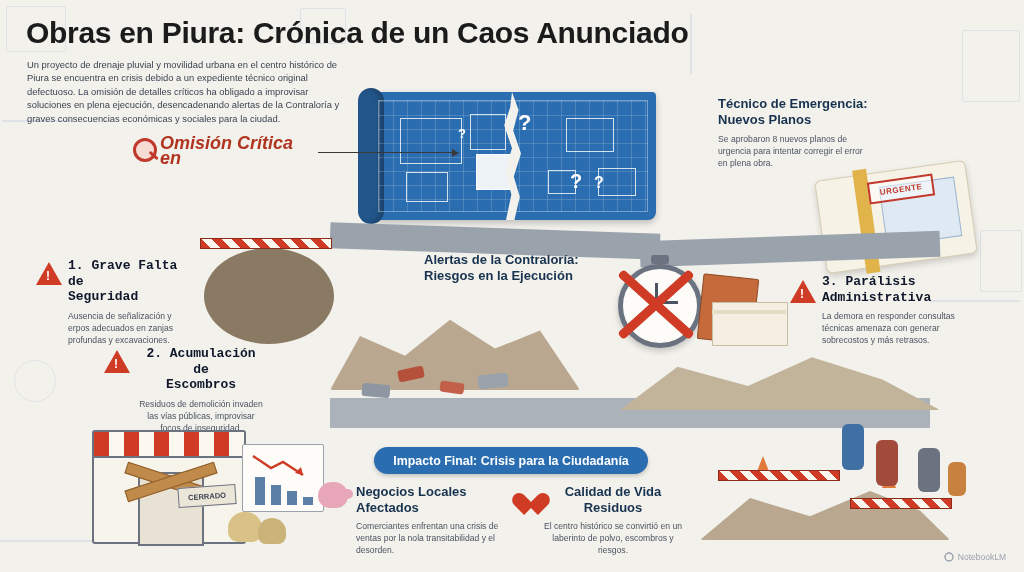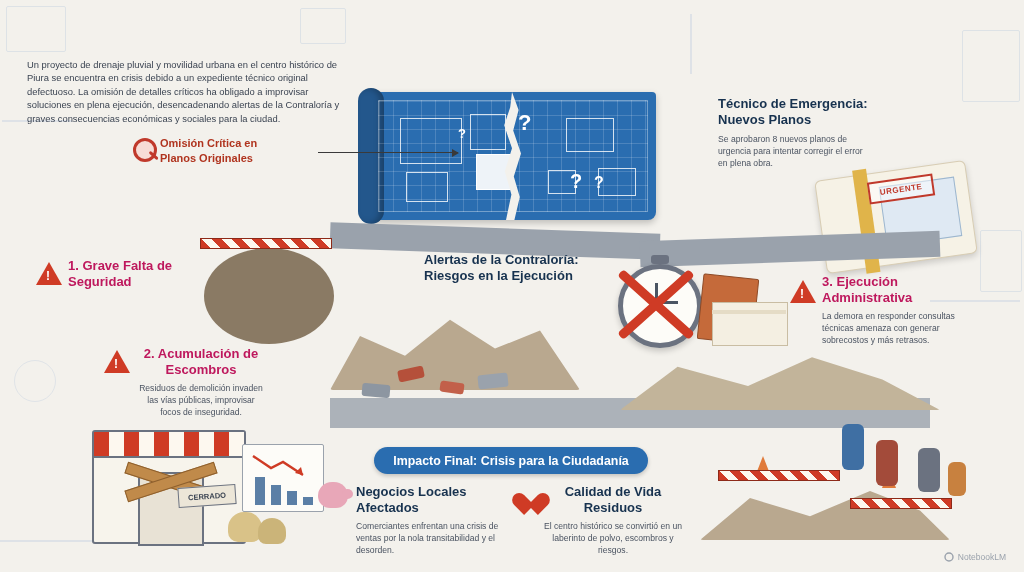--- a/index.html
+++ b/index.html
@@ -19,21 +19,21 @@
 
   h1.title{
     position:absolute;left:26px;top:16px;margin:0;
     font-size:30px;font-weight:bold;letter-spacing:-.3px;color:#1b1b1b;
   }
   .intro{
     position:absolute;left:27px;top:58px;width:322px;
     font-size:9.4px;line-height:13.4px;color:#3b4452;
   }
   .sec-title{font-size:13px;line-height:15.5px;font-weight:bold;color:#17324f;}
-  .sec-title.red{color:#be185d;}
+  .sec-title.red{color:#0f172a;font-family:Liberation Mono, monospace;}
   .body-txt{font-size:8.6px;line-height:12px;color:#4a5361;}
 
   
   .origen{position:absolute;left:399px;top:60px;width:250px;text-align:center;}
   .origen .l1{font-size:13.5px;font-weight:bold;color:#17324f;line-height:17px;}
 
   
   .blueprint{
     position:absolute;left:370px;top:92px;width:286px;height:128px;
     background:#2a6db0;border-radius:4px 4px 8px 8px;
@@ -47,21 +47,21 @@
   .bp-shape{position:absolute;border:1.6px solid rgba(255,255,255,.8);}
   .bp-q{position:absolute;color:#fff;font-weight:bold;}
   .bp-white{position:absolute;background:#eef3f8;border:1.5px solid #fff;}
 
   
   .crack{position:absolute;left:500px;top:92px;width:30px;height:128px;
     background:#f3f1ec;clip-path:polygon(40% 0,62% 14%,44% 30%,70% 48%,46% 66%,66% 82%,48% 100%,20% 100%,38% 80%,16% 62%,40% 44%,14% 26%,34% 12%);}
 
   
   .omision{position:absolute;left:160px;top:136px;width:158px;}
-  .omision .t{font-size:11px;font-weight:bold;color:#b0341f;line-height:15px;}
+  .omision .t{font-size:18px;font-weight:bold;color:#b0341f;line-height:15px;font-style:italic;}
   .omision .b{margin-top:6px;}
   .magnifier{position:absolute;left:133px;top:138px;width:26px;height:26px;}
   .magnifier .lens{position:absolute;left:0;top:0;width:18px;height:18px;border:3px solid #c0392b;border-radius:50%;background:#f7dcd6;}
   .magnifier .handle{position:absolute;left:15px;top:16px;width:11px;height:3.4px;background:#c0392b;transform:rotate(42deg);border-radius:2px;}
   .lead-line{position:absolute;left:318px;top:152px;width:140px;height:1.4px;background:#3a3a3a;}
   .lead-line:after{content:"";position:absolute;right:-1px;top:-3px;width:0;height:0;border-left:7px solid #3a3a3a;border-top:4px solid transparent;border-bottom:4px solid transparent;}
 
   
   .solucion{position:absolute;left:718px;top:96px;width:170px;}
   .solucion .b{margin-top:6px;width:150px;}
@@ -137,20 +137,21 @@
   <div class="bgbox" style="left:6px;top:6px;width:58px;height:44px;"></div>
   <div class="bgline" style="left:2px;top:120px;width:70px;height:1.5px;"></div>
   <div class="bgcircle" style="left:14px;top:360px;width:40px;height:40px;"></div>
   <div class="bgbox" style="left:962px;top:30px;width:56px;height:70px;"></div>
   <div class="bgbox" style="left:980px;top:230px;width:40px;height:60px;"></div>
   <div class="bgline" style="left:930px;top:300px;width:90px;height:1.5px;"></div>
   <div class="bgline" style="left:0px;top:540px;width:120px;height:1.5px;"></div>
   <div class="bgbox" style="left:300px;top:8px;width:44px;height:34px;"></div>
   <div class="bgline" style="left:690px;top:14px;width:1.5px;height:60px;"></div>
 
+  <h1 class="title">Obras en Piura: Crónica de un Caos Anunciado</h1>
   <div class="intro">Un proyecto de drenaje pluvial y movilidad urbana en el centro histórico de Piura se encuentra en crisis debido a un expediente técnico original defectuoso. La omisión de detalles críticos ha obligado a improvisar soluciones en plena ejecución, desencadenando alertas de la Contraloría y graves consecuencias económicas y sociales para la ciudad.</div>
 
 
   <div class="blueprint">
     <div class="roll"></div>
     <div class="grid"></div>
     <div class="bp-shape" style="left:30px;top:26px;width:60px;height:44px;"></div>
     <div class="bp-shape" style="left:36px;top:80px;width:40px;height:28px;"></div>
     <div class="bp-shape" style="left:100px;top:22px;width:34px;height:34px;"></div>
     <div class="bp-white" style="left:106px;top:62px;width:34px;height:34px;"></div>
@@ -163,21 +164,20 @@
     <div class="bp-q" style="left:224px;top:82px;font-size:16px;">?</div>
   </div>
   <div class="crack"></div>
 
   <div class="magnifier">
     <div class="lens"></div>
     <div class="handle"></div>
   </div>
   <div class="omision">
     <div class="t">Omisión Crítica en</div>
-    <div class="t">Planos Originales</div>
   </div>
   <div class="lead-line"></div>
 
   <div class="solucion">
     <div class="sec-title">Técnico de Emergencia:</div>
     <div class="sec-title">Nuevos Planos</div>
     <div class="body-txt b">Se aprobaron 8 nuevos planos de urgencia para intentar corregir el error en plena obra.</div>
   </div>
   <div class="scroll">
     <div class="band"></div>
@@ -221,32 +221,33 @@
   <div class="books">
     <div class="b1"></div>
     <div class="b2"></div>
     <div class="b3"></div>
   </div>
 
   <div class="tri" style="left:36px;top:262px;"></div>
   <div class="item" style="left:68px;top:258px;width:126px;">
     <div class="sec-title red"><span>1.</span> <span>Grave Falta de</span></div>
     <div class="sec-title red">Seguridad</div>
+    <div class="body-txt b">Ausencia de señalización y erpos adecuados en zanjas profundas y excavaciones.</div>
   </div>
 
   <div class="tri" style="left:104px;top:350px;"></div>
   <div class="item" style="left:136px;top:346px;width:130px;text-align:center;">
     <div class="sec-title red"><span>2.</span> <span>Acumulación de</span></div>
     <div class="sec-title red">Escombros</div>
     <div class="body-txt b">Residuos de demolición invaden las vías públicas, improvisar focos de inseguridad.</div>
   </div>
 
   <div class="tri" style="left:790px;top:280px;"></div>
   <div class="item right" style="left:822px;top:274px;width:140px;">
-    <div class="sec-title red"><span>3.</span> <span>Ejecución</span></div>
+    <div class="sec-title red"><span>3.</span> <span>Parálisis</span></div>
     <div class="sec-title red">Administrativa</div>
     <div class="body-txt b">La demora en responder consultas técnicas amenaza con generar sobrecostos y más retrasos.</div>
   </div>
 
   <div class="shop">
     <div class="awning"></div>
     <div class="door"></div>
     <div class="plank" style="left:30px;top:44px;width:92px;height:10px;transform:rotate(18deg);"></div>
     <div class="plank" style="left:30px;top:44px;width:92px;height:10px;transform:rotate(-18deg);"></div>
   </div>

